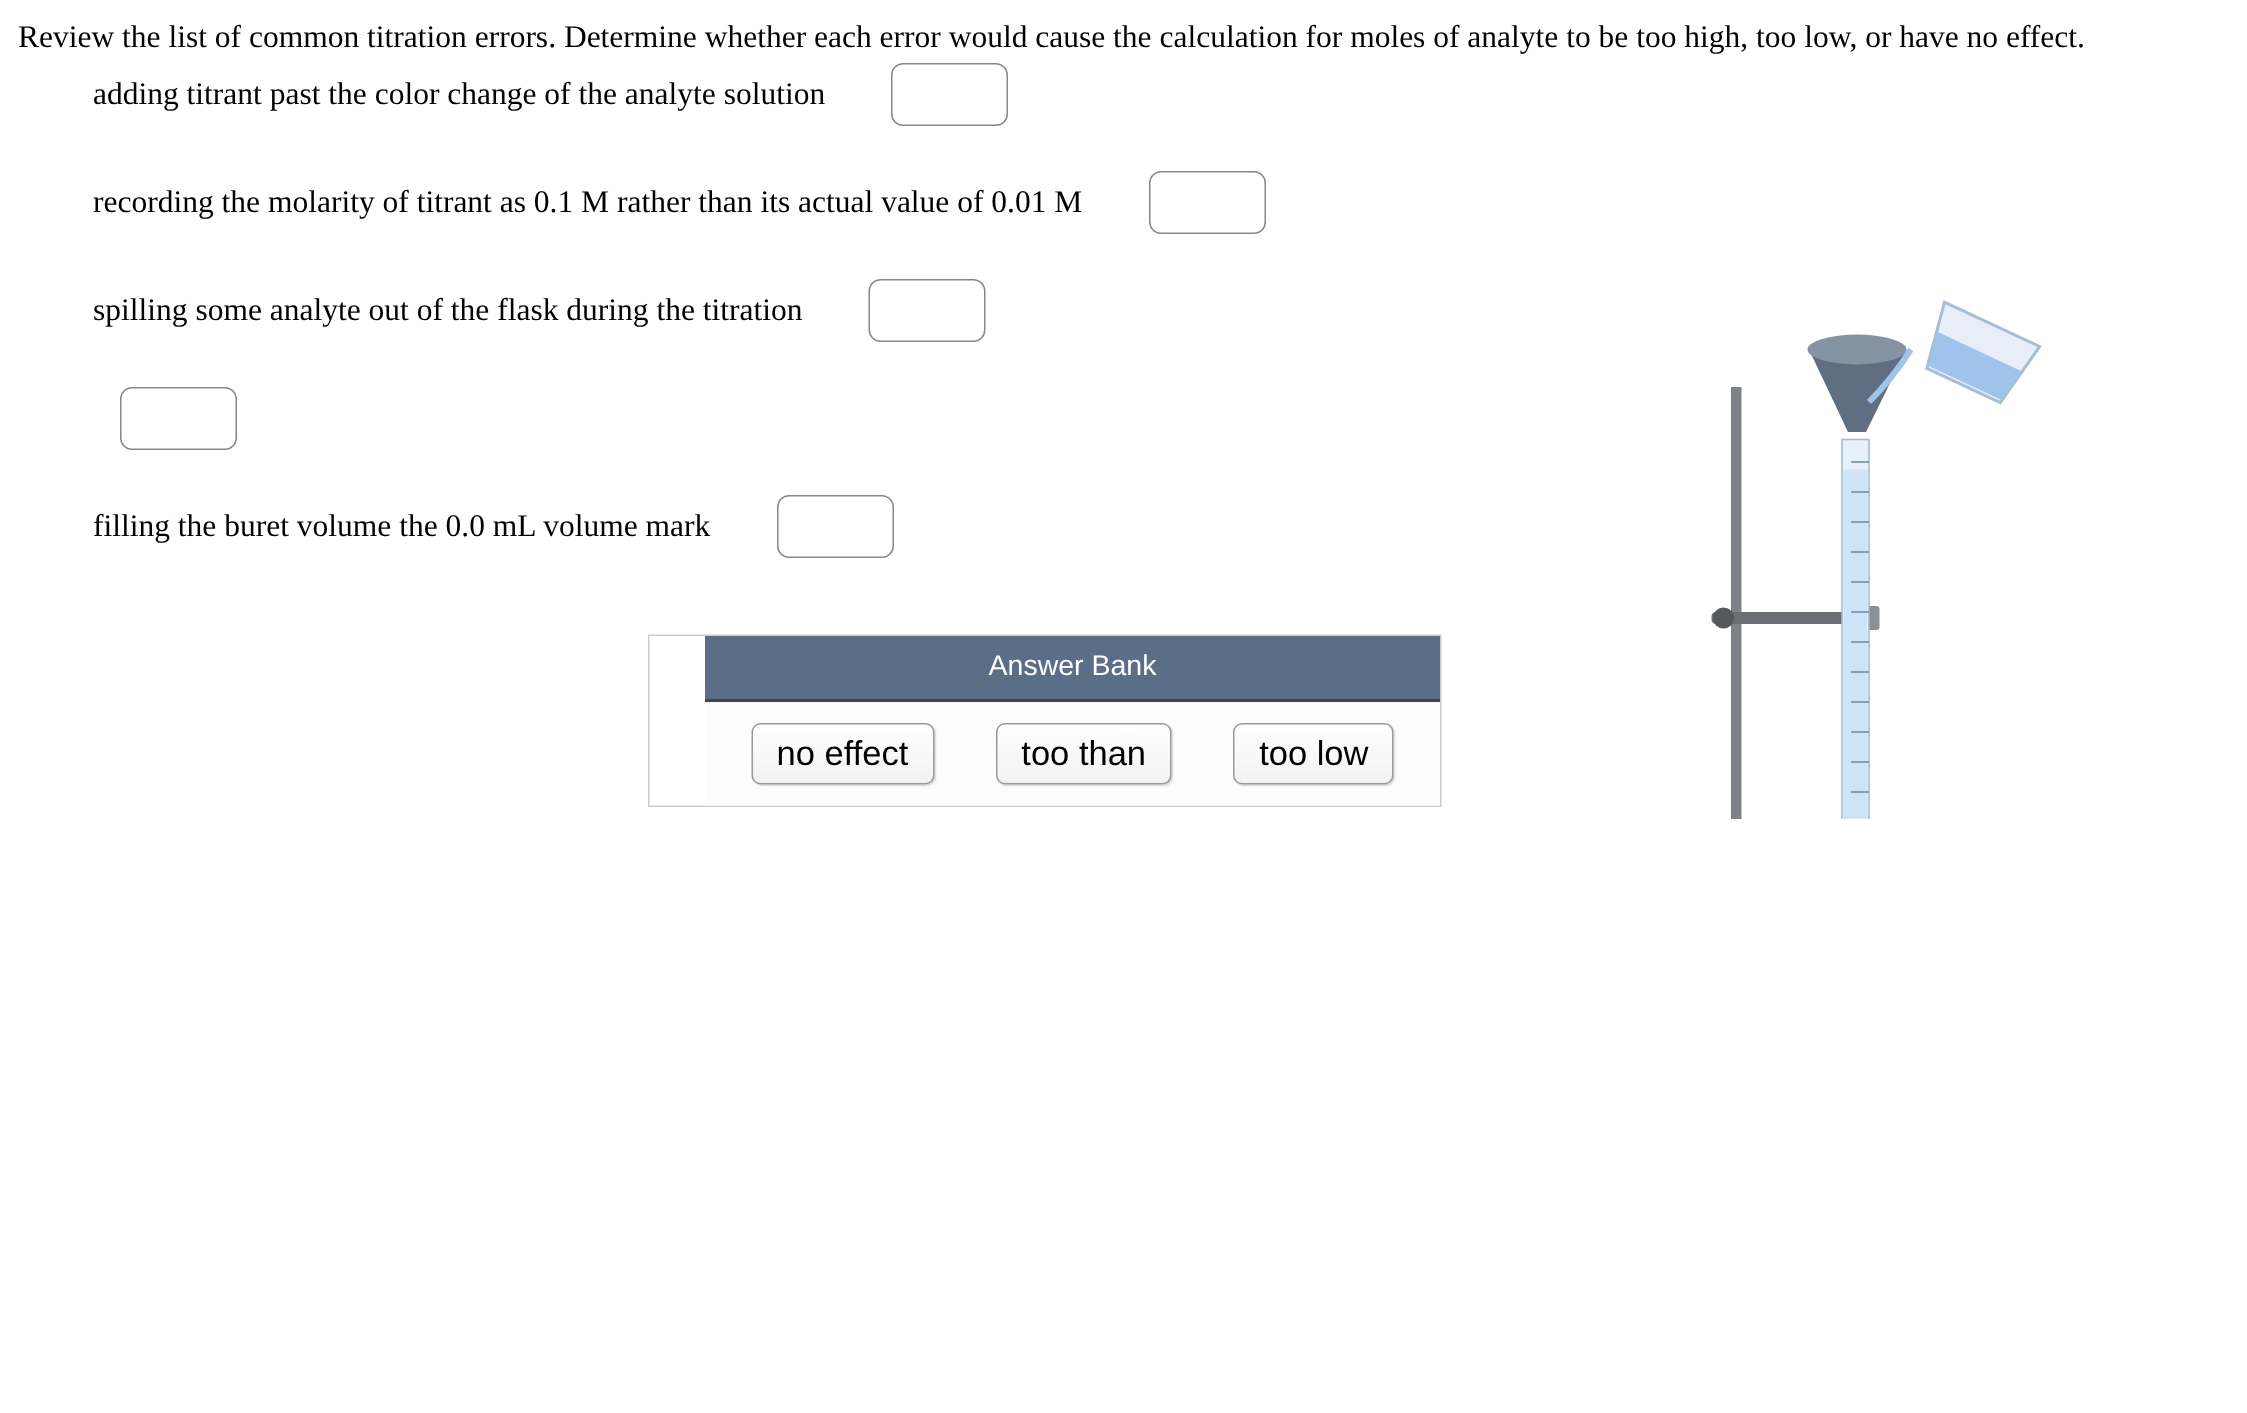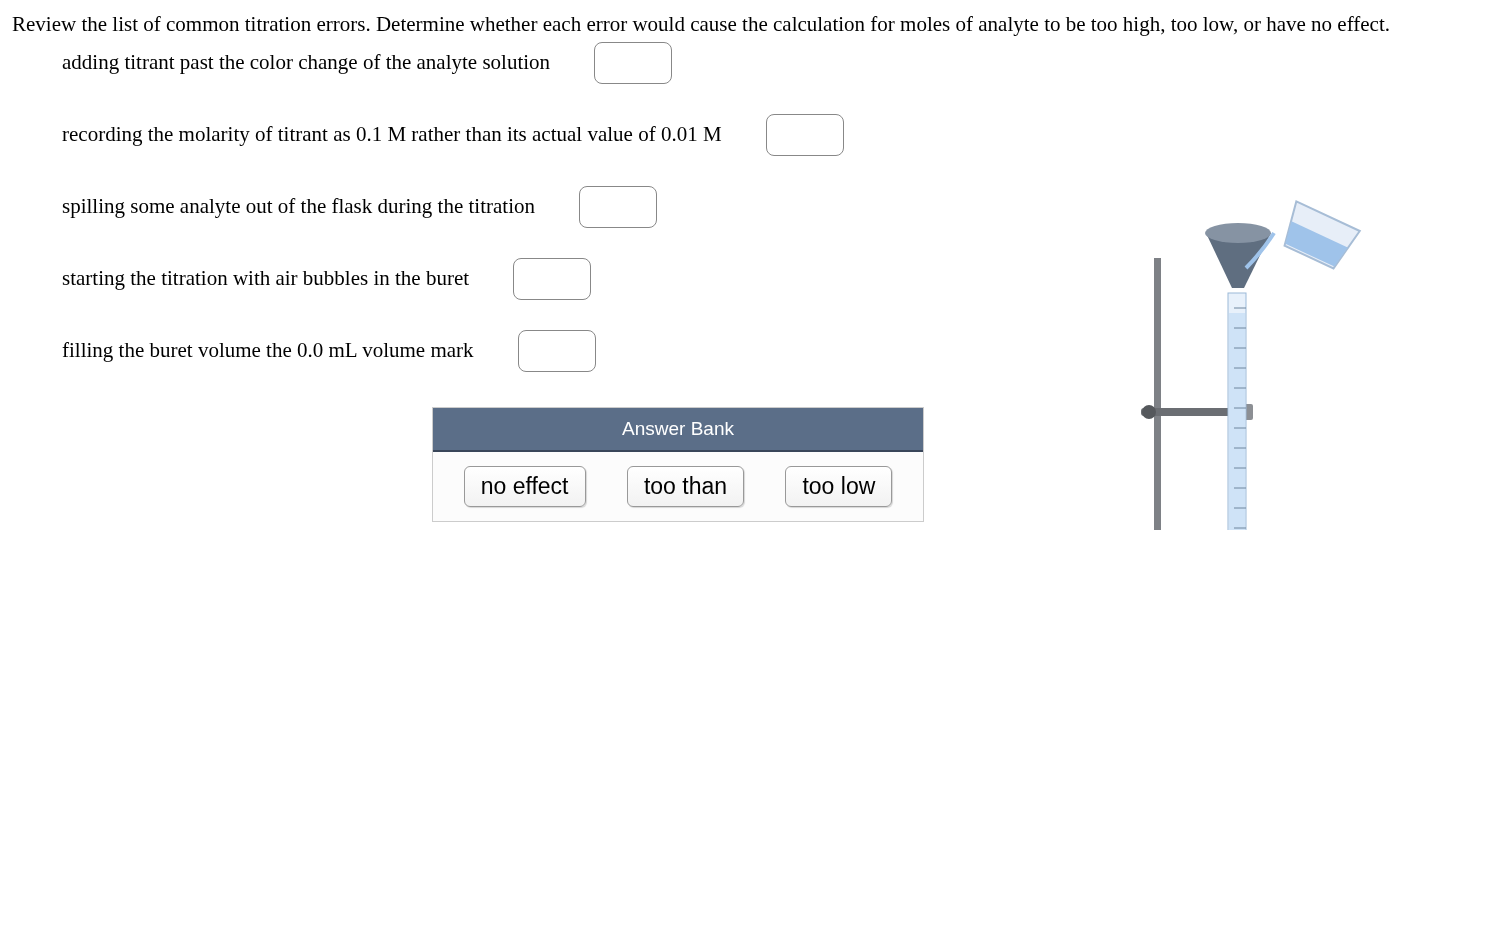--- a/index.html
+++ b/index.html
@@ -30,23 +30,24 @@
   .drop-slot {
     width: 76px;
     height: 40px;
     border: 1px solid #888;
     border-radius: 8px;
     margin-left: 18px;
     background: #fff;
   }
   .answer-bank-wrap {
     margin-left: 420px;
-    margin-top: 35px;
+    margin-top: 51px;
     width: 490px;
     border: 1px solid #ccc;
+    padding-left: 37px;
   }
   .answer-bank-header {
     background: #5b6e88;
     color: #fff;
     text-align: center;
     padding: 10px 0;
     font-family: Arial, sans-serif;
     font-size: 19px;
     border-bottom: 2px solid #39465a;
   }
@@ -92,21 +93,20 @@
     </div>
     <div class="row">
       <span class="row-label">recording the molarity of titrant as 0.1 M rather than its actual value of 0.01 M</span>
       <div class="drop-slot"></div>
     </div>
     <div class="row">
       <span class="row-label">spilling some analyte out of the flask during the titration</span>
       <div class="drop-slot"></div>
     </div>
     <div class="row">
-      <span class="row-label">starting the titration with air bubbles in the buret</span>
       <div class="drop-slot"></div>
     </div>
     <div class="row">
       <span class="row-label">filling the buret volume the 0.0 mL volume mark</span>
       <div class="drop-slot"></div>
     </div>
   </div>
 
   <div class="answer-bank-wrap">
     <div class="answer-bank-header">Answer Bank</div>

